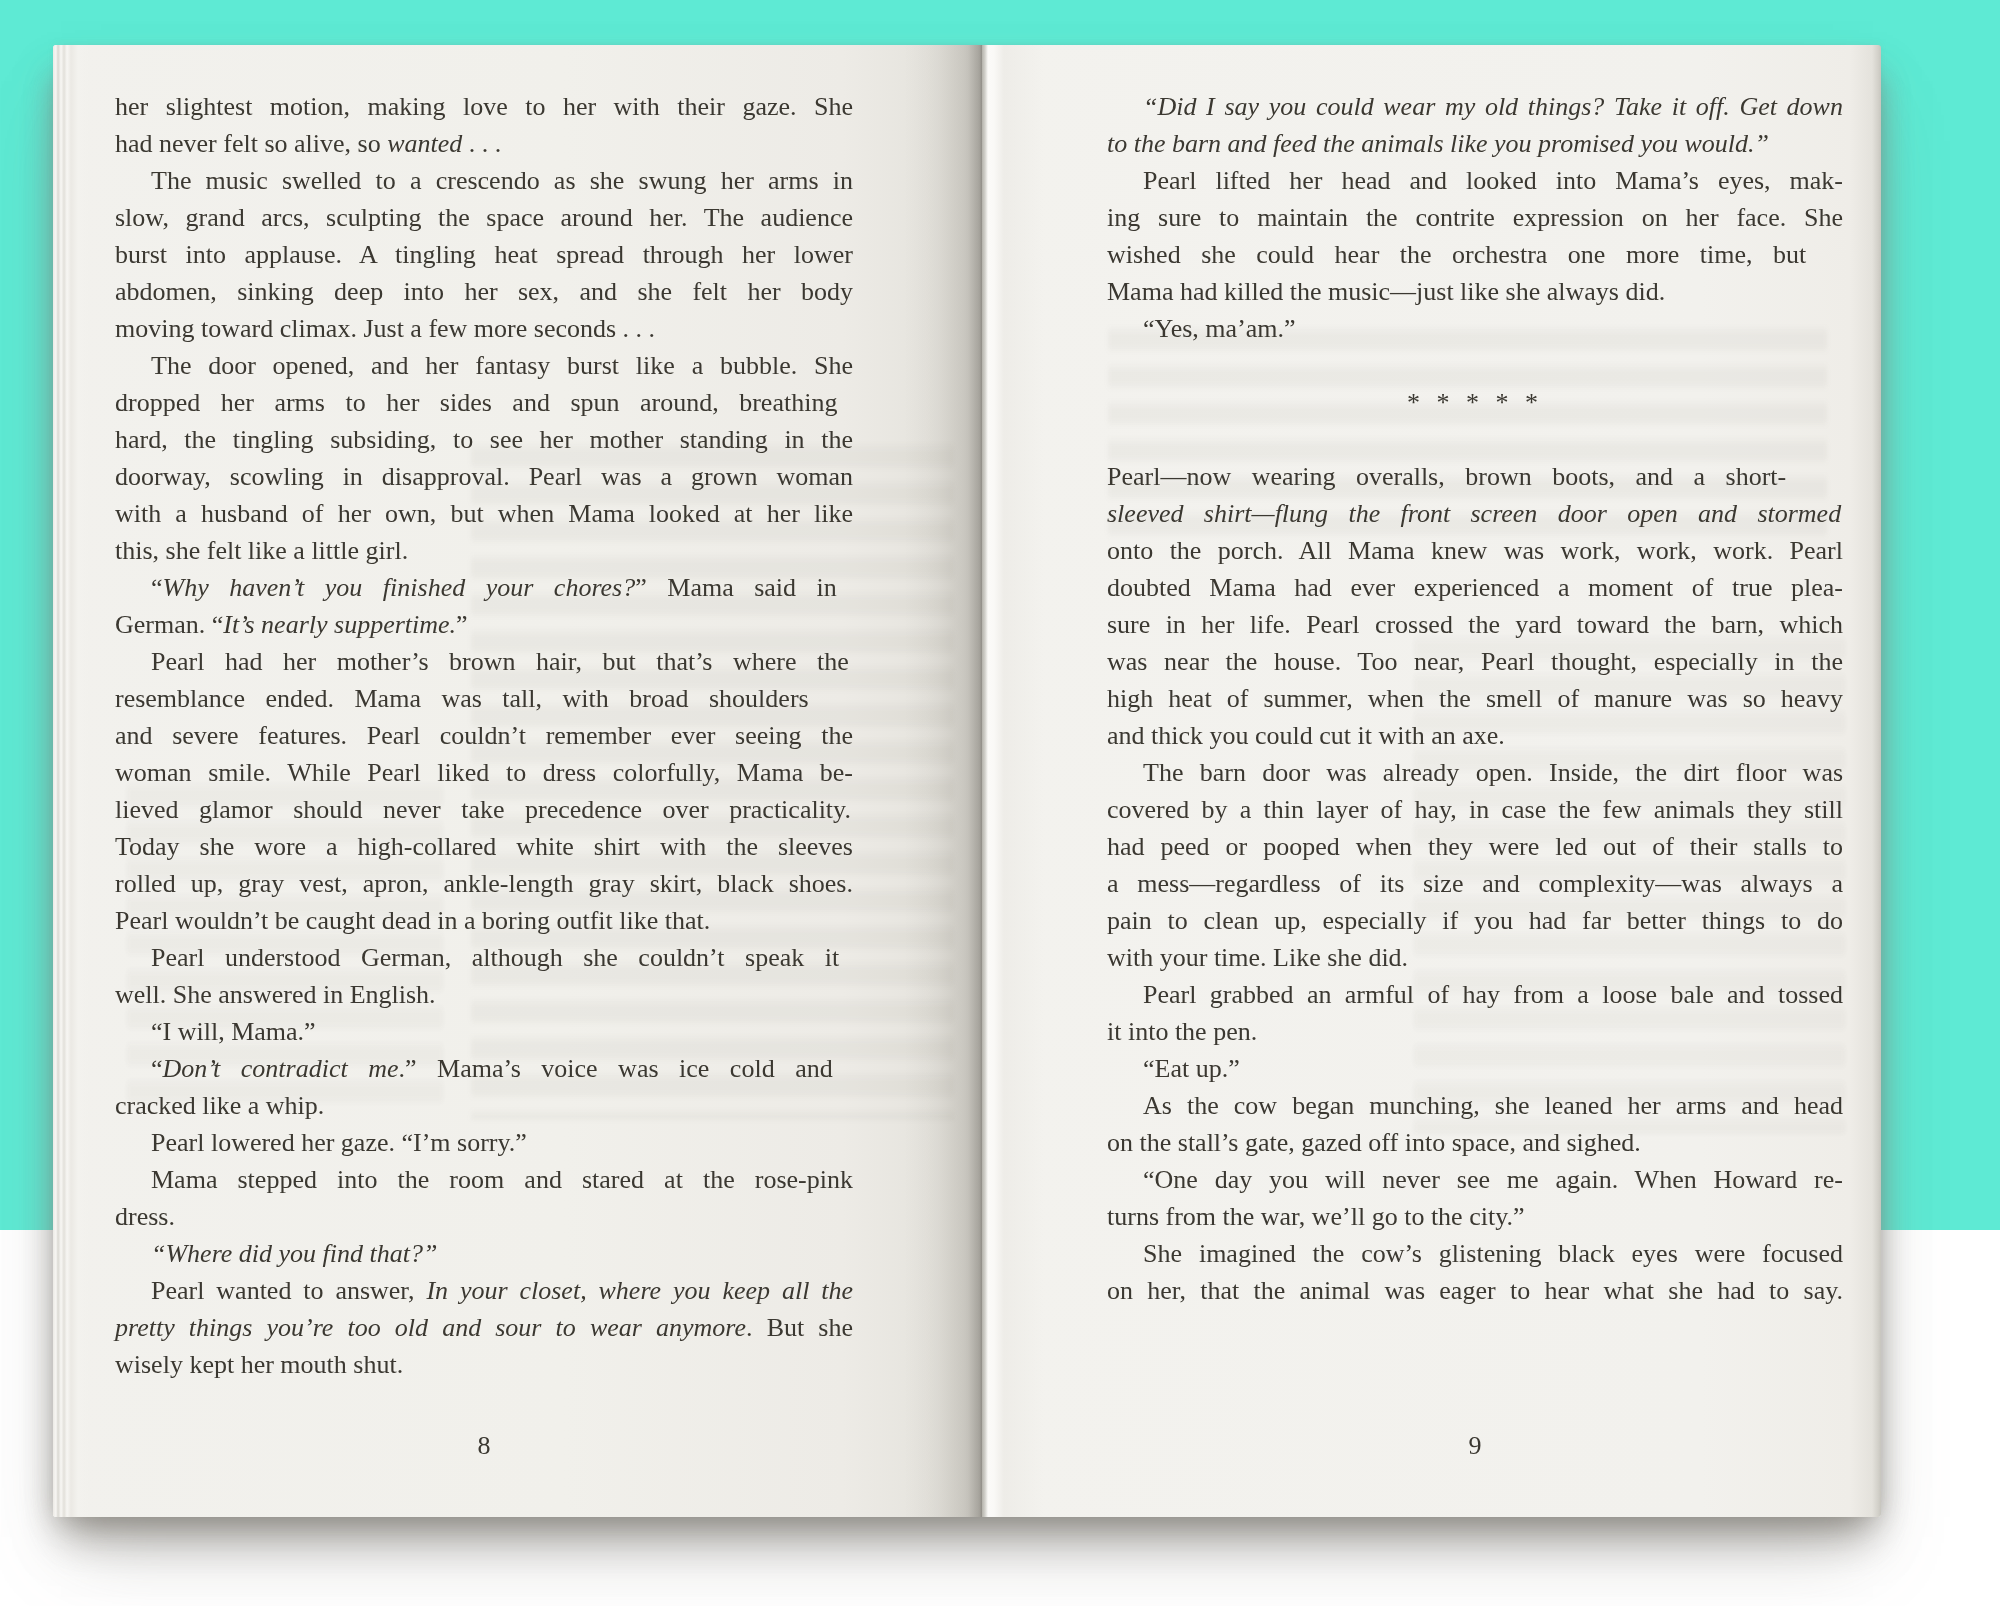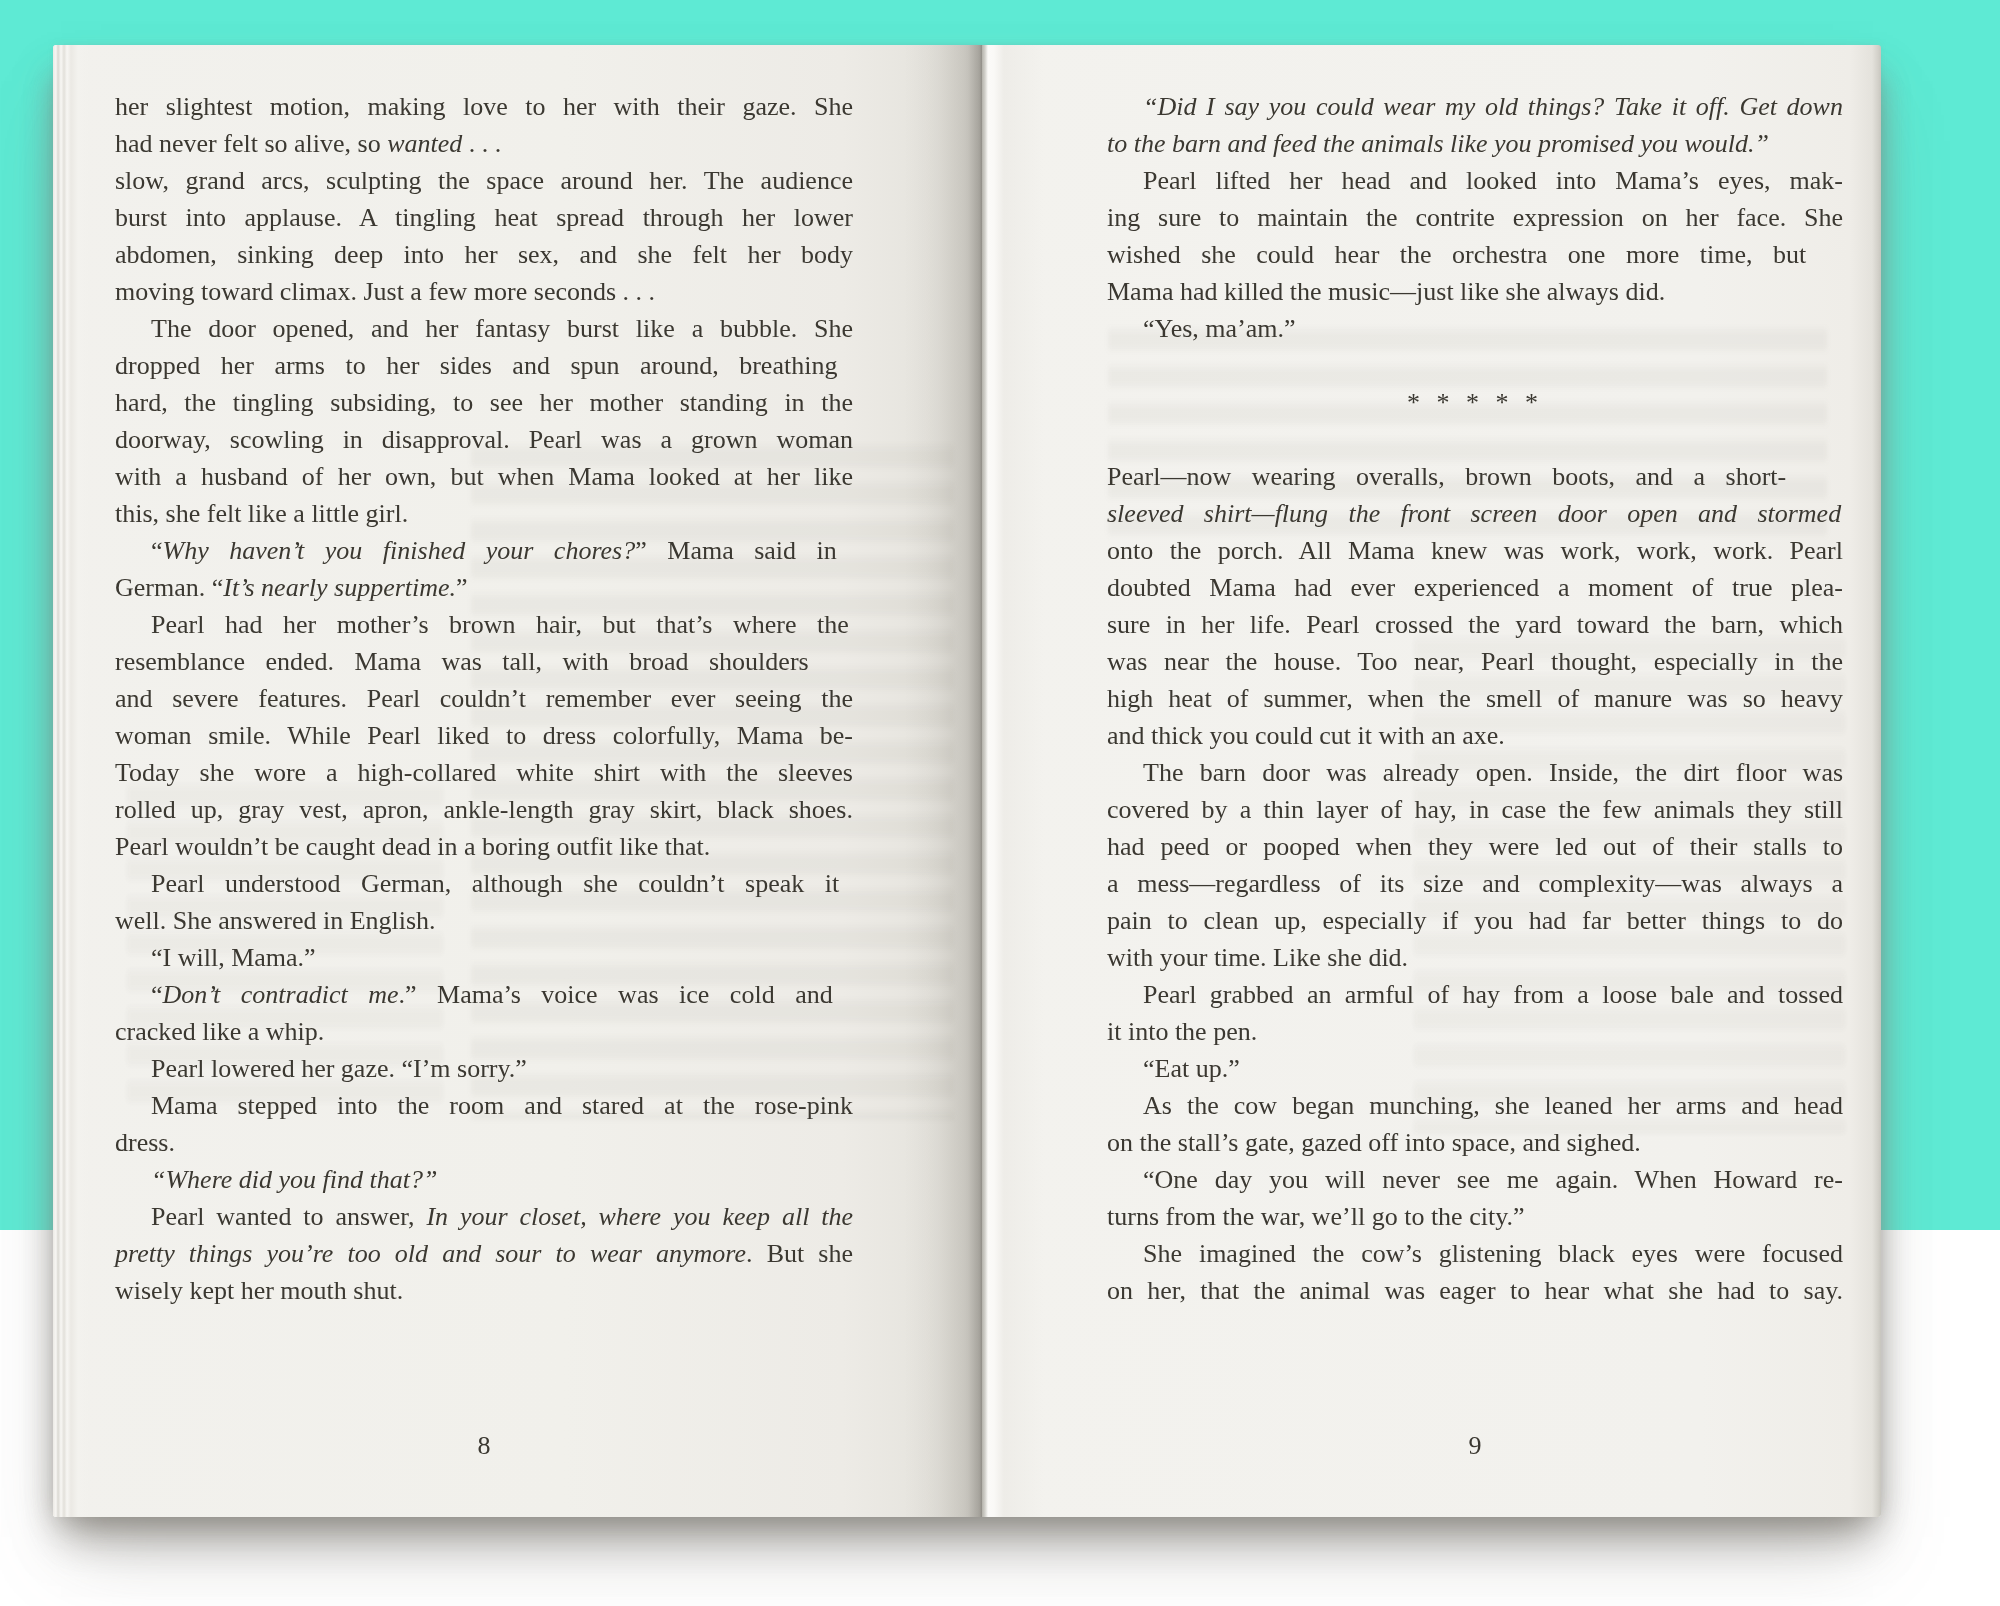--- a/index.html
+++ b/index.html
@@ -76,36 +76,38 @@
 <div class="scene">
   <div class="book">
 
     <div class="page page-left">
       <div class="ghost" style="left:45%;top:27%;width:52%;height:46%;"></div>
       <div class="ghost" style="left:8%;top:50%;width:34%;height:22%;opacity:.8;"></div>
       <div class="edge-stack"></div>
       <div class="tb tb-left" id="left-lines">
           <div class="line" style="word-spacing: 10.98px;"><span><span>her slightest motion, making love to her with their gaze. She</span></span></div>
           <div class="line"><span><span>had never felt so alive, so </span><span class="it">wanted</span><span> . . .</span></span></div>
+          <div class="line ind" style="word-spacing: 7.7px;"><span><span>The music swelled to a crescendo as she swung her arms in</span></span></div>
           <div class="line" style="word-spacing: 10.04px;"><span><span>slow, grand arcs, sculpting the space around her. The audience</span></span></div>
           <div class="line" style="word-spacing: 12.04px;"><span><span>burst into applause. A tingling heat spread through her lower</span></span></div>
           <div class="line" style="word-spacing: 13.87px;"><span><span>abdomen, sinking deep into her sex, and she felt her body</span></span></div>
           <div class="line"><span><span>moving toward climax. Just a few more seconds . . .</span></span></div>
           <div class="line ind" style="word-spacing: 10.27px;"><span><span>The door opened, and her fantasy burst like a bubble. She</span></span></div>
           <div class="line" style="word-spacing: 14px;"><span><span>dropped her arms to her sides and spun around, breathing</span></span></div>
           <div class="line" style="word-spacing: 10.11px;"><span><span>hard, the tingling subsiding, to see her mother standing in the</span></span></div>
           <div class="line" style="word-spacing: 12.49px;"><span><span>doorway, scowling in disapproval. Pearl was a grown woman</span></span></div>
           <div class="line" style="word-spacing: 7.65px; font-family: Liberation Serif, serif;"><span><span>with a husband of her own, but when Mama looked at her like</span></span></div>
           <div class="line"><span><span>this, she felt like a little girl.</span></span></div>
           <div class="line ind" style="word-spacing: 14px;"><span><span>“</span><span class="it">Why haven’t you finished your chores?</span><span>” Mama said in</span></span></div>
           <div class="line"><span><span>German. “</span><span class="it">It’s nearly suppertime.</span><span>”</span></span></div>
           <div class="line ind" style="word-spacing: 14px;"><span><span>Pearl had her mother’s brown hair, but that’s where the</span></span></div>
           <div class="line" style="word-spacing: 14px;"><span><span>resemblance ended. Mama was tall, with broad shoulders</span></span></div>
           <div class="line" style="word-spacing: 13.17px;"><span><span>and severe features. Pearl couldn’t remember ever seeing the</span></span></div>
           <div class="line" style="word-spacing: 10.12px;"><span><span>woman smile. While Pearl liked to dress colorfully, Mama be-</span></span></div>
+          <div class="line" style="word-spacing: 14px;"><span><span>lieved glamor should never take precedence over practicality.</span></span></div>
           <div class="line" style="word-spacing: 13.45px;"><span><span>Today she wore a high-collared white shirt with the sleeves</span></span></div>
           <div class="line" style="word-spacing: 8.51px;"><span><span>rolled up, gray vest, apron, ankle-length gray skirt, black shoes.</span></span></div>
           <div class="line"><span><span>Pearl wouldn’t be caught dead in a boring outfit like that.</span></span></div>
           <div class="line ind" style="word-spacing: 14px;"><span><span>Pearl understood German, although she couldn’t speak it</span></span></div>
           <div class="line"><span><span>well. She answered in English.</span></span></div>
           <div class="line ind"><span><span>“I will, Mama.”</span></span></div>
           <div class="line ind" style="word-spacing: 14px;"><span><span>“</span><span class="it">Don’t contradict me</span><span>.” Mama’s voice was ice cold and</span></span></div>
           <div class="line"><span><span>cracked like a whip.</span></span></div>
           <div class="line ind"><span><span>Pearl lowered her gaze. “I’m sorry.”</span></span></div>
           <div class="line ind" style="word-spacing: 13.58px;"><span><span>Mama stepped into the room and stared at the rose-pink</span></span></div>

